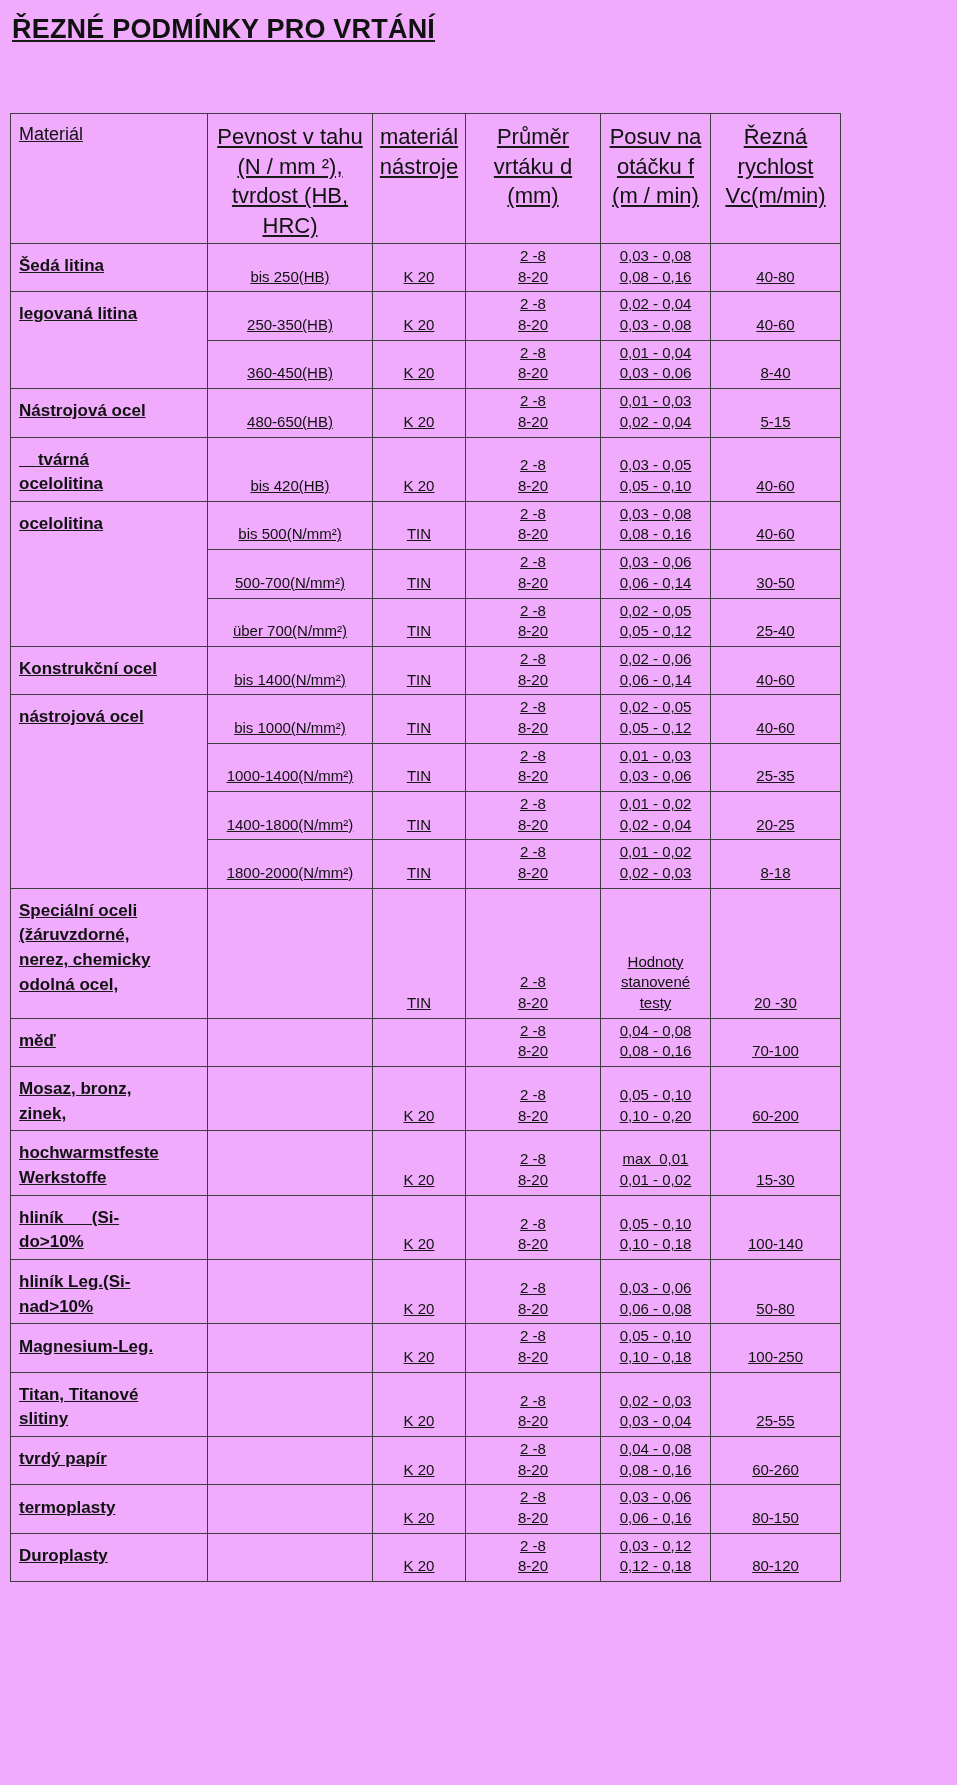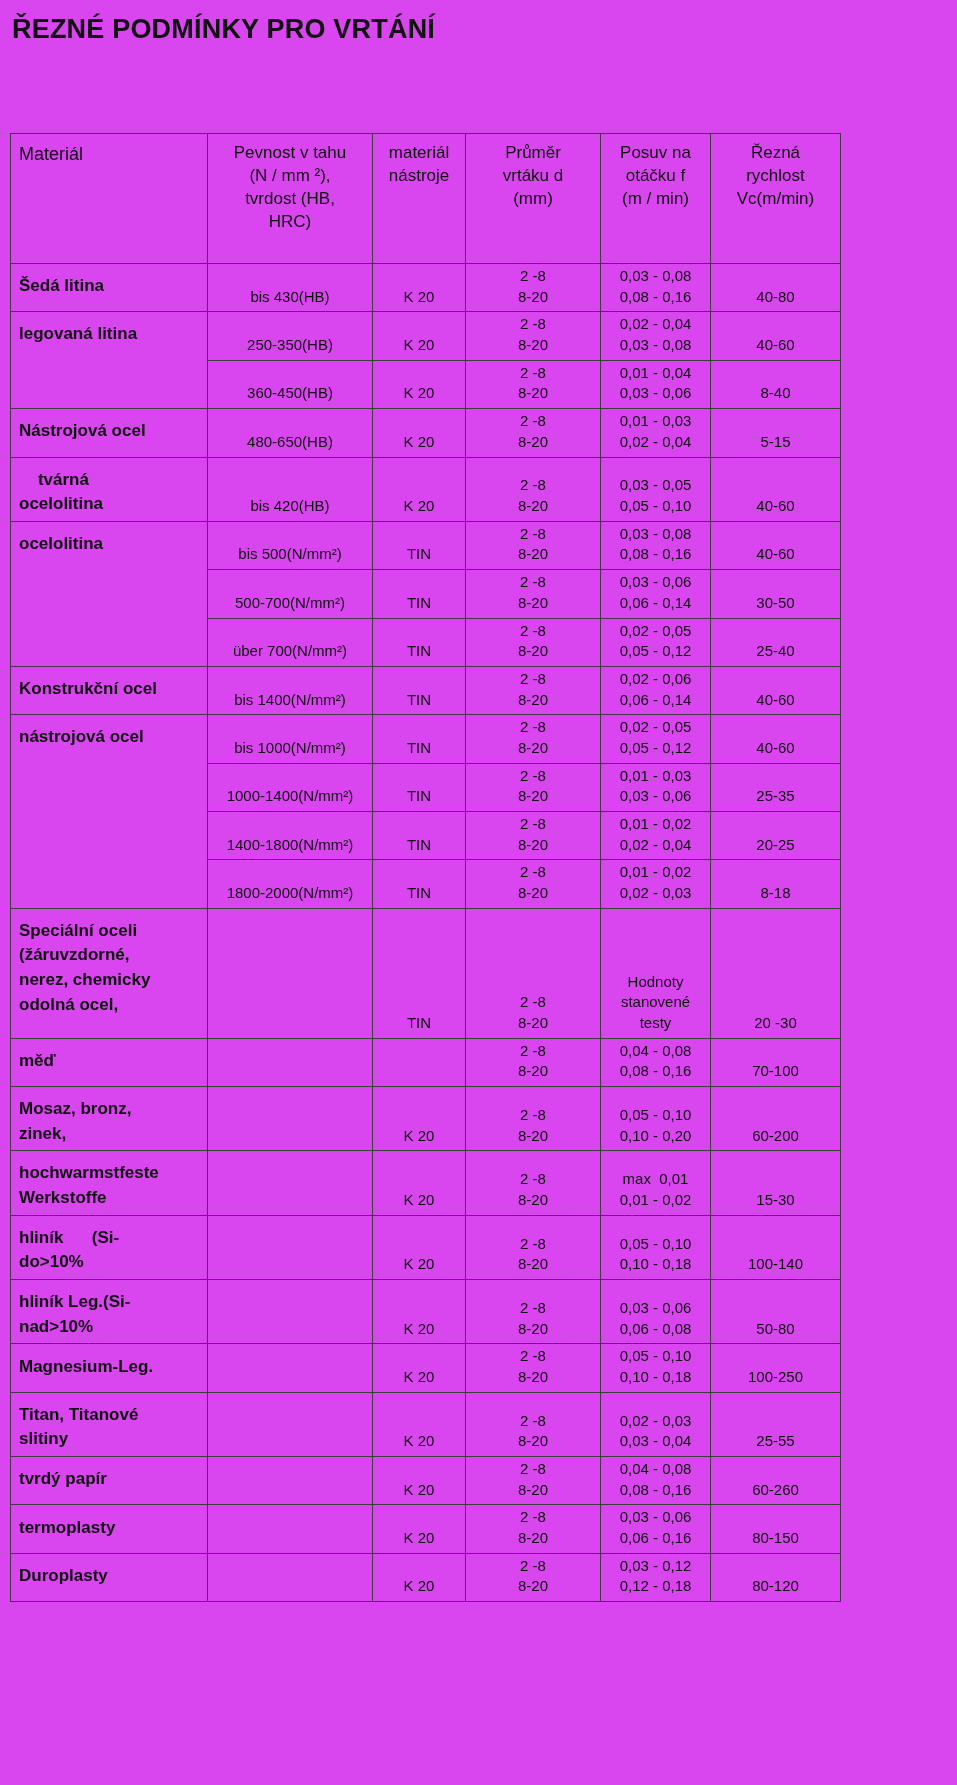--- a/index.html
+++ b/index.html
@@ -1,46 +1,47 @@
 <!DOCTYPE html>
 <html><head>
 <meta charset="utf-8">
 <style>
   * { box-sizing: border-box; }
   html, body { margin: 0; padding: 0; background: #ffffff; }
   .page {
     width: 957px;
     height: 1785px;
-    background: #d946ef;
+    background: #f0abfc;
     color: #1a1a1a;
     font-family: "Liberation Sans", "DejaVu Sans", sans-serif;
     padding: 12px 0 0 10px;
+    text-decoration: underline;
   }
   h1.title {
     margin: 2px 0 0 2px;
     font-size: 27px;
     font-weight: bold;
     letter-spacing: 0.2px;
     color: #111;
   }
   table.cct {
     border-collapse: collapse;
     table-layout: fixed;
     width: 830px;
-    margin-top: 88px;
+    margin-top: 68px;
   }
   table.cct th, table.cct td {
     border: 1px solid #3d3d3d;
     white-space: pre-wrap;
     overflow: hidden;
   }
   thead tr { height: 130px; }
   th {
     font-weight: normal;
-    font-size: 17px;
+    font-size: 22px;
     line-height: 1.35;
     vertical-align: top;
     text-align: center;
     padding: 8px 2px 2px 2px;
     color: #111;
   }
   th.mat-h {
     text-align: left;
     padding-left: 8px;
     font-size: 18px;
@@ -95,21 +96,21 @@
 otáčku f
 (m / min)</th>
         <th>Řezná
 rychlost
 Vc(m/min)</th>
       </tr>
     </thead>
     <tbody>
         <tr style="height: 47px; padding-left: 20px;">
           <td class="material v-mid" rowspan="1">Šedá litina</td>
-          <td class="strength">bis 430(HB)</td>
+          <td class="strength">bis 250(HB)</td>
           <td class="tool">K 20</td>
           <td class="diameter">2 -8
 8-20</td>
           <td class="feed">0,03 - 0,08
 0,08 - 0,16</td>
           <td class="speed">40-80</td>
         </tr>
         <tr style="height: 47px;">
           <td class="material" rowspan="2">legovaná litina</td>
           <td class="strength">250-350(HB)</td>

